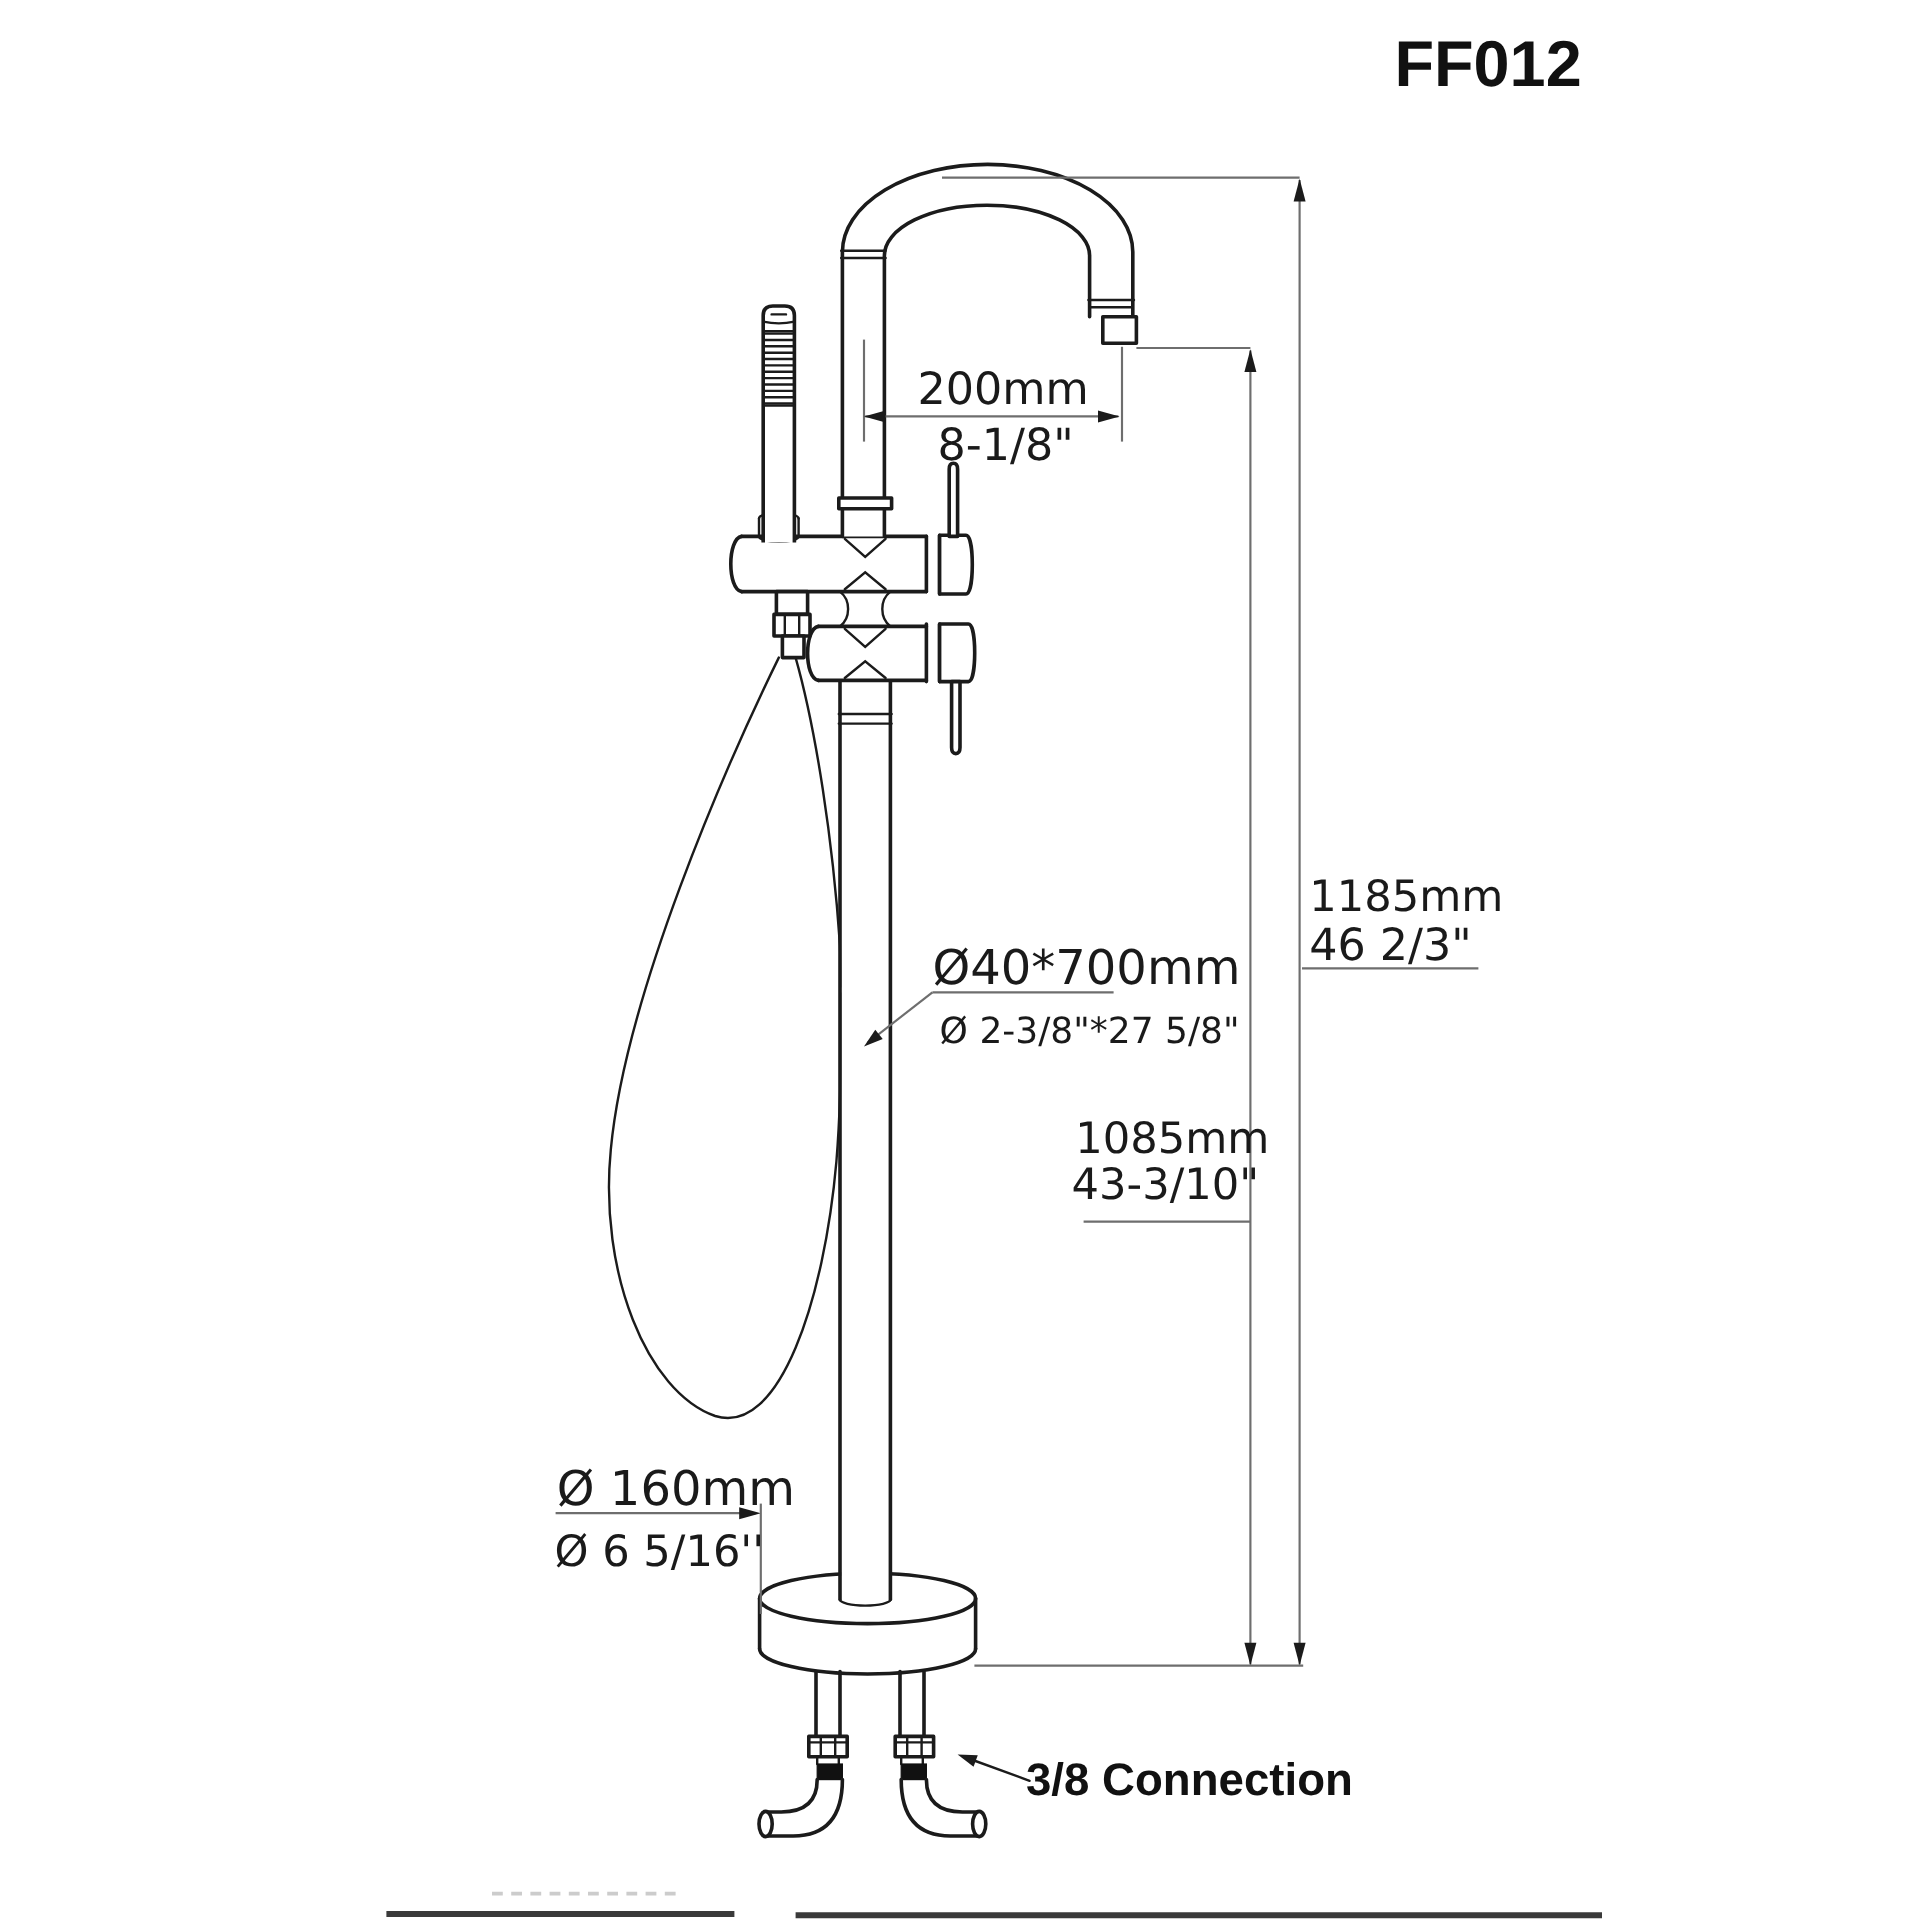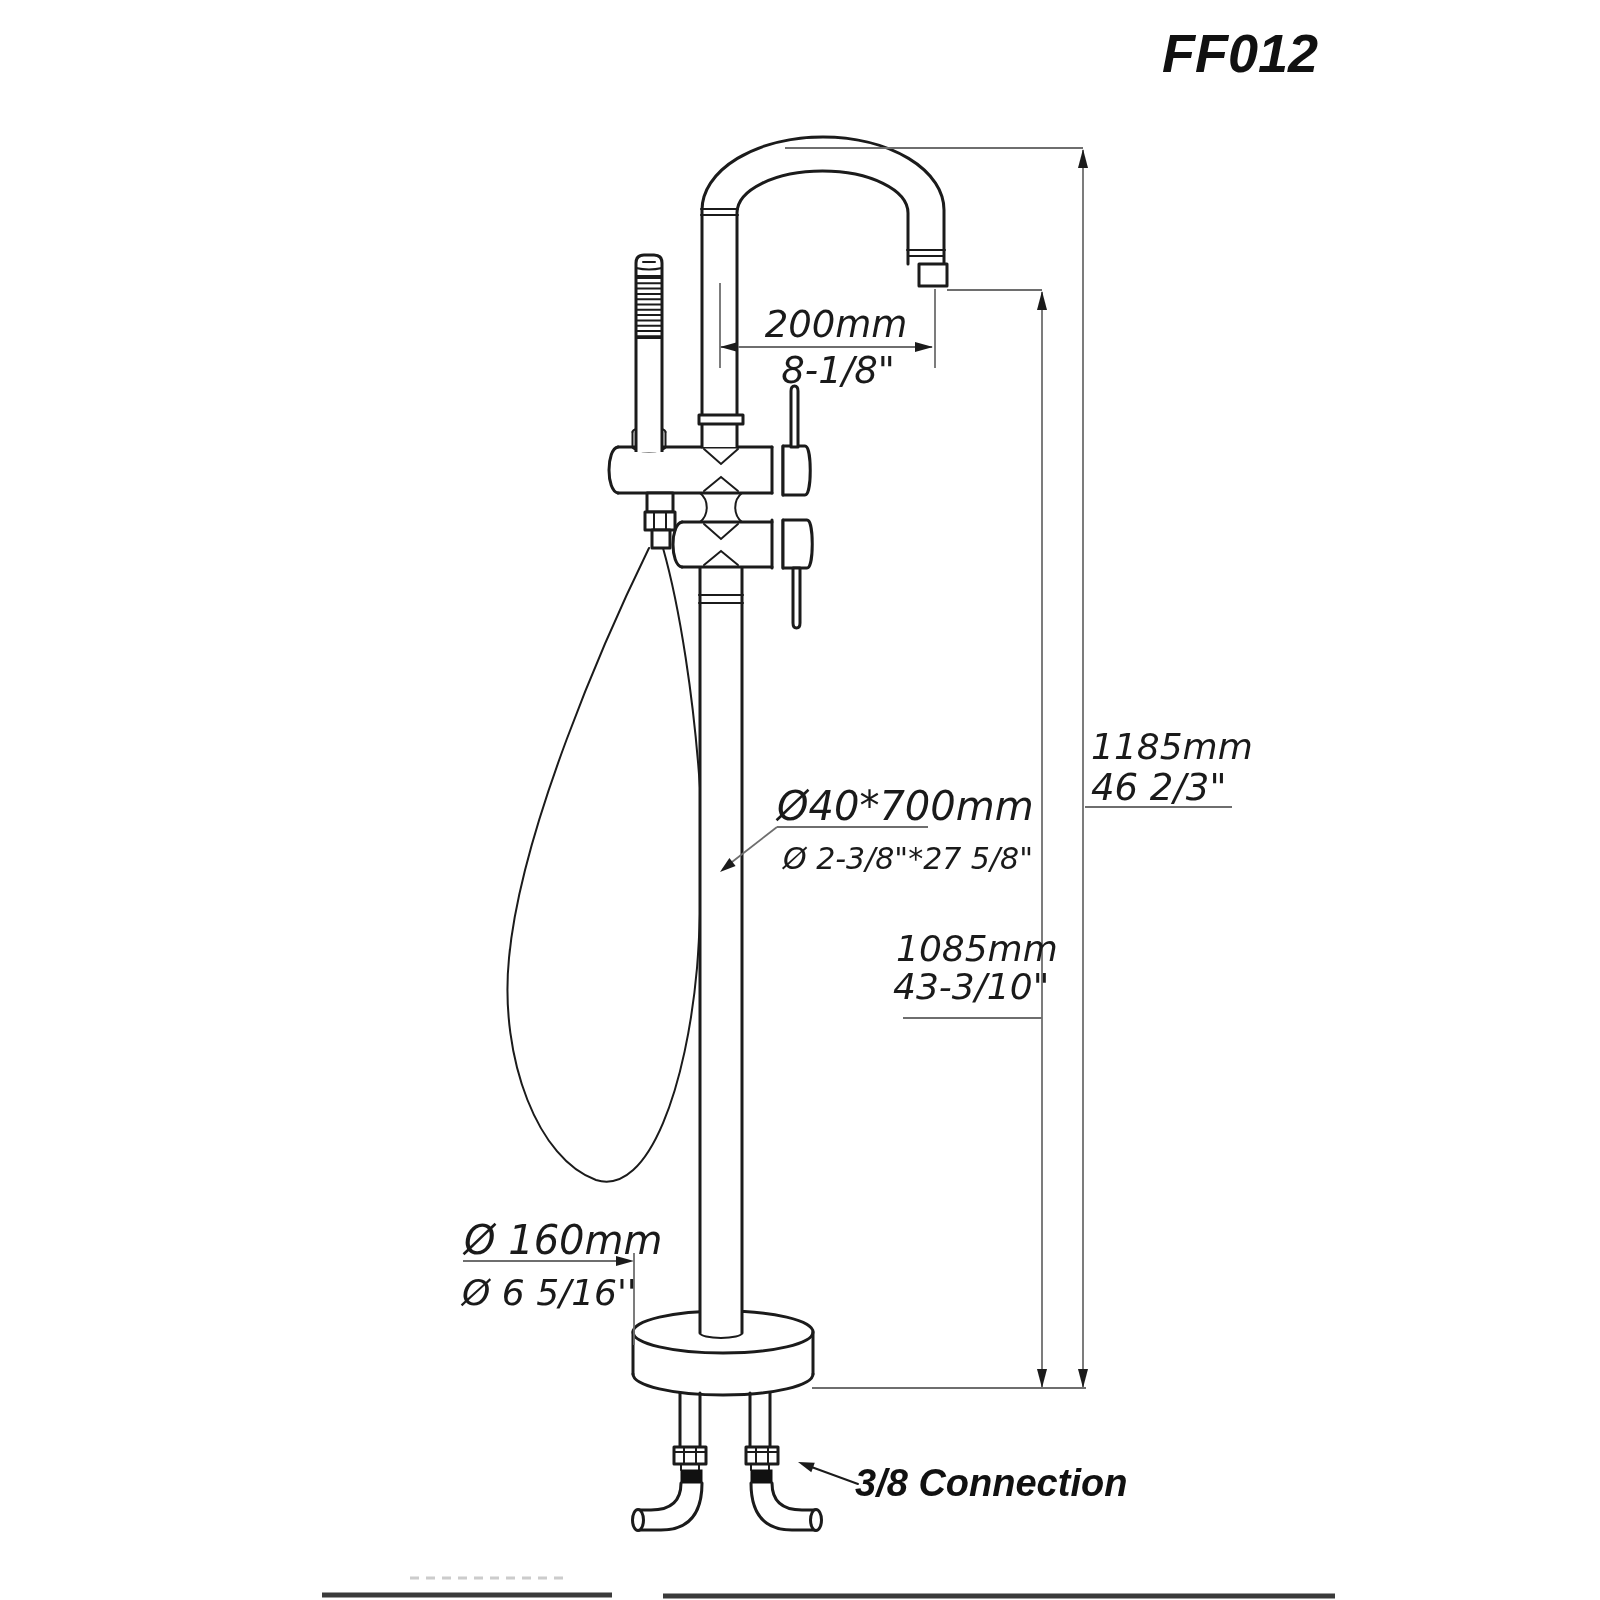--- a/index.html
+++ b/index.html
@@ -1,16 +1,16 @@
 <!DOCTYPE html>
 <html><head>
 <meta charset="utf-8">
 <style>
   html,body{margin:0;padding:0;background:#ffffff;}
-  .canvas{position:relative;width:1600px;height:1600px;background:#ffffff;overflow:hidden;font-style:italic;}
+  .canvas{position:relative;width:1600px;height:1600px;background:#ffffff;overflow:hidden;}
   svg{position:absolute;left:0;top:0;}
   .draw{stroke:#1b1b1b;fill:none;stroke-width:3;stroke-linecap:round;stroke-linejoin:round;}
   .draw-thin{stroke:#1b1b1b;fill:none;stroke-width:2;stroke-linecap:round;}
   .whitefill{fill:#ffffff;stroke:#1b1b1b;stroke-width:3;stroke-linejoin:round;}
   .whitefill-nostroke{fill:#ffffff;stroke:none;}
   .dim{stroke:#6e6e6e;fill:none;stroke-width:1.8;}
   .dim-arrow{fill:#1b1b1b;stroke:none;}
   .blackband{fill:#111111;stroke:#111111;}
   .dimtext{font-family:"DejaVu Sans",sans-serif;fill:#1a1a1a;}
   .boldtext{font-family:"Liberation Sans",sans-serif;font-weight:bold;fill:#111111;}

